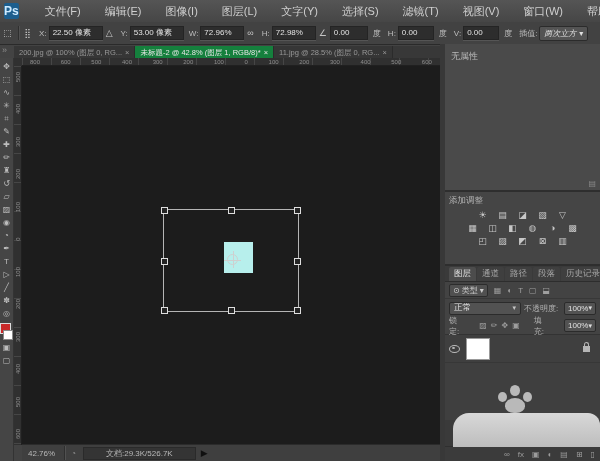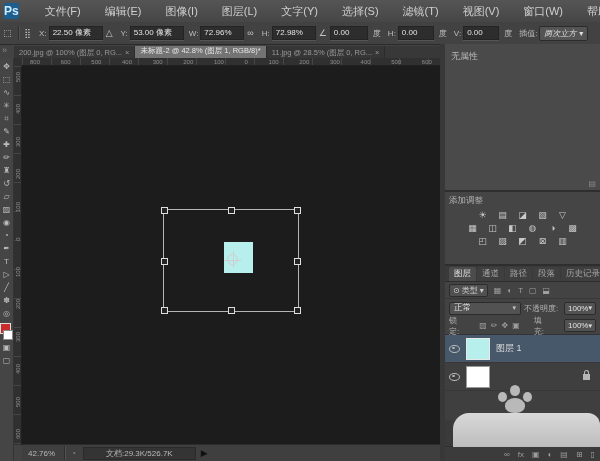--- a/index.html
+++ b/index.html
@@ -24,21 +24,21 @@
          color:#e2e2e2;line-height:12px;padding:0 3px;white-space:nowrap;overflow:hidden;}
   .oblabel{margin:0 2px 0 5px;white-space:nowrap;}
   .dropbtn{height:13px;background:#545454;border:1px solid #2b2b2b;border-radius:2px;color:#e0e0e0;
            display:flex;align-items:center;gap:3px;padding:0 4px;white-space:nowrap;font-style:italic;}
   
   .tabchevron{position:absolute;top:45px;left:2px;font-size:9px;color:#8d8d8d;z-index:3;}
   .tabbar{position:absolute;top:46px;left:14px;width:426px;height:13px;background:#383838;
           display:flex;align-items:stretch;font-size:7.5px;overflow:hidden;}
   .dtab{display:flex;align-items:center;gap:3px;padding:0 5px;background:#363636;color:#989898;
         border-right:1px solid #2b2b2b;white-space:nowrap;overflow:hidden;}
-  .dtab.active{background:#737373;color:#e6e6e6;flex-direction:column;}
+  .dtab.active{background:#15803d;color:#e6e6e6;}
   .dtab .x{color:inherit;}
   
   .rulercorner{position:absolute;top:58px;left:14px;width:8px;height:8px;background:#303030;
                border-right:1px solid #202020;border-bottom:1px solid #202020;}
   .hruler{position:absolute;top:58px;left:22px;width:418px;height:8px;background:#303030;
           border-bottom:1px solid #202020;display:flex;justify-content:space-between;
           padding:0 8px;box-sizing:border-box;font-size:6px;color:#8e8e8e;line-height:8px;
           background-image:repeating-linear-gradient(90deg,#464646 0 1px,transparent 1px 29px);}
   .vruler{position:absolute;top:66px;left:14px;width:8px;height:379px;background:#303030;
           border-right:1px solid #202020;display:flex;flex-direction:column;justify-content:space-between;
@@ -346,25 +346,20 @@
         <span>✥</span>
         <span>▣</span>
       </span>
       <span style="margin-left:auto;">填充:</span>
       <span class="valbox" style="margin-left:0;">
         <span>100%</span>
         <span class="caret">▾</span>
       </span>
     </div>
     <div class="layersarea">
-      <div class="lrow selected">
-        <span class="eye"></span>
-        <span class="thumb" style="background:#b7efec;"></span>
-        <span>图层 1</span>
-      </div>
       <div class="lrow">
         <span class="eye"></span>
         <span class="thumb" style="background:#ffffff;border-color:#999;"></span>
         <span></span>
         <span class="minilock"></span>
       </div>
     </div>
     <div class="bottomicons">
       <span>∞</span>
       <span>fx</span>

